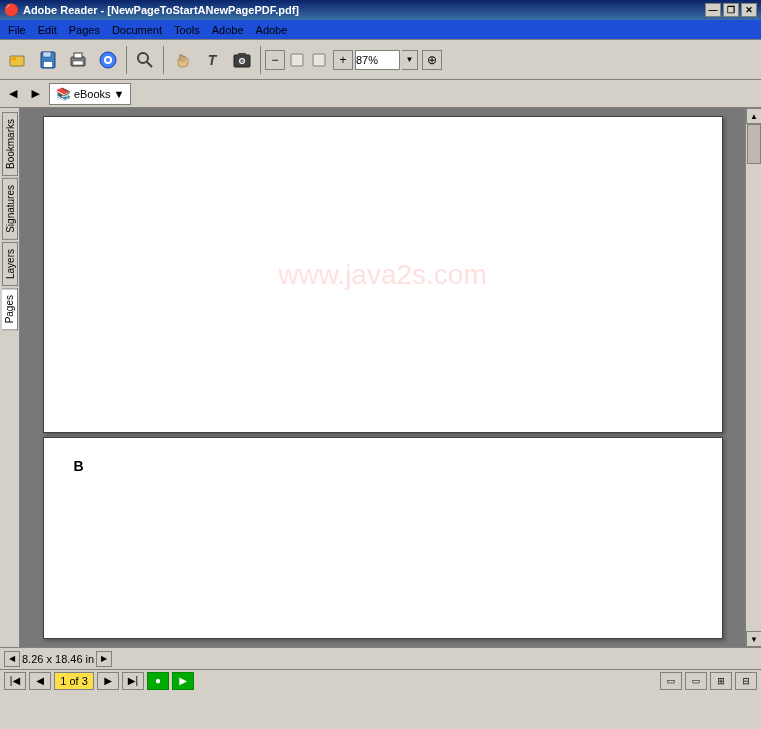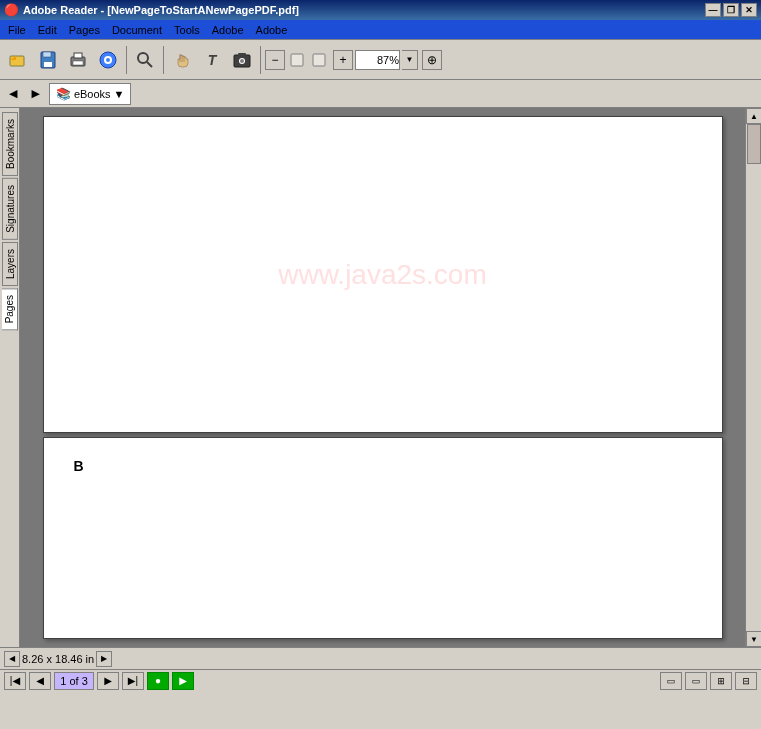--- a/index.html
+++ b/index.html
@@ -78,21 +78,21 @@
       background: #d4d0c8;
       border: 1px solid #808080;
       display: flex; align-items: center; justify-content: center;
       cursor: pointer;
       font-size: 12px;
     }
     .zoom-input {
       width: 45px; height: 20px;
       border: 1px solid #808080;
       background: white;
-      text-align: right;
+      text-align: left;
       font-size: 11px;
     }
     .zoom-dropdown {
       width: 16px; height: 20px;
       background: #d4d0c8;
       border: 1px solid #808080;
       border-left: none;
       display: flex; align-items: center; justify-content: center;
       cursor: pointer;
       font-size: 8px;
@@ -270,21 +270,21 @@
       width: 22px; height: 18px;
       background: #d4d0c8;
       border: 1px solid #808080;
       display: flex; align-items: center; justify-content: center;
       cursor: pointer;
       font-size: 10px;
     }
     .nav-page-input {
       width: 40px; height: 18px;
       border: 1px solid #808080;
-      background: #c4b5fd;
+      background: #fde047;
       text-align: center;
       font-size: 11px;
     }
     .nav-record-btn {
       width: 22px; height: 18px;
       background: #00aa00;
       border: 1px solid #008800;
       display: flex; align-items: center; justify-content: center;
       cursor: pointer;
       font-size: 10px;

